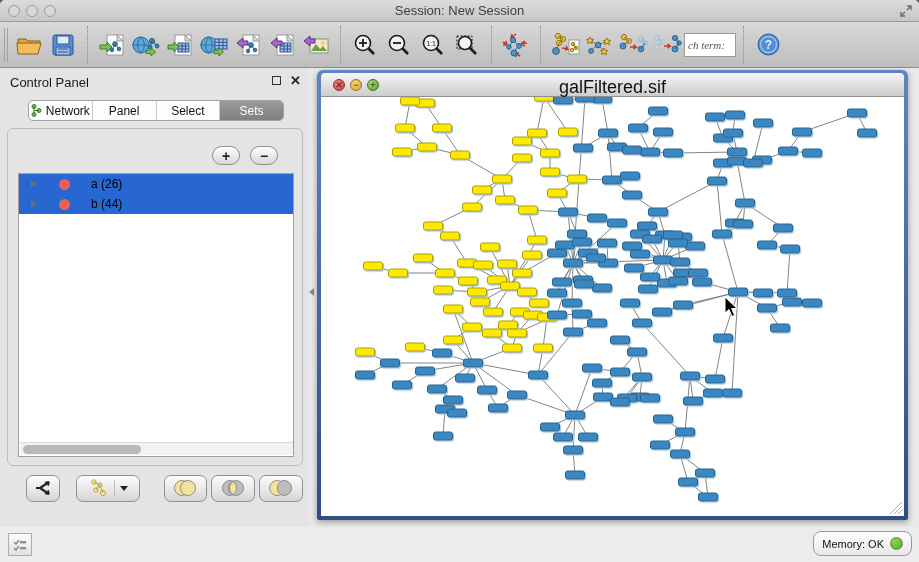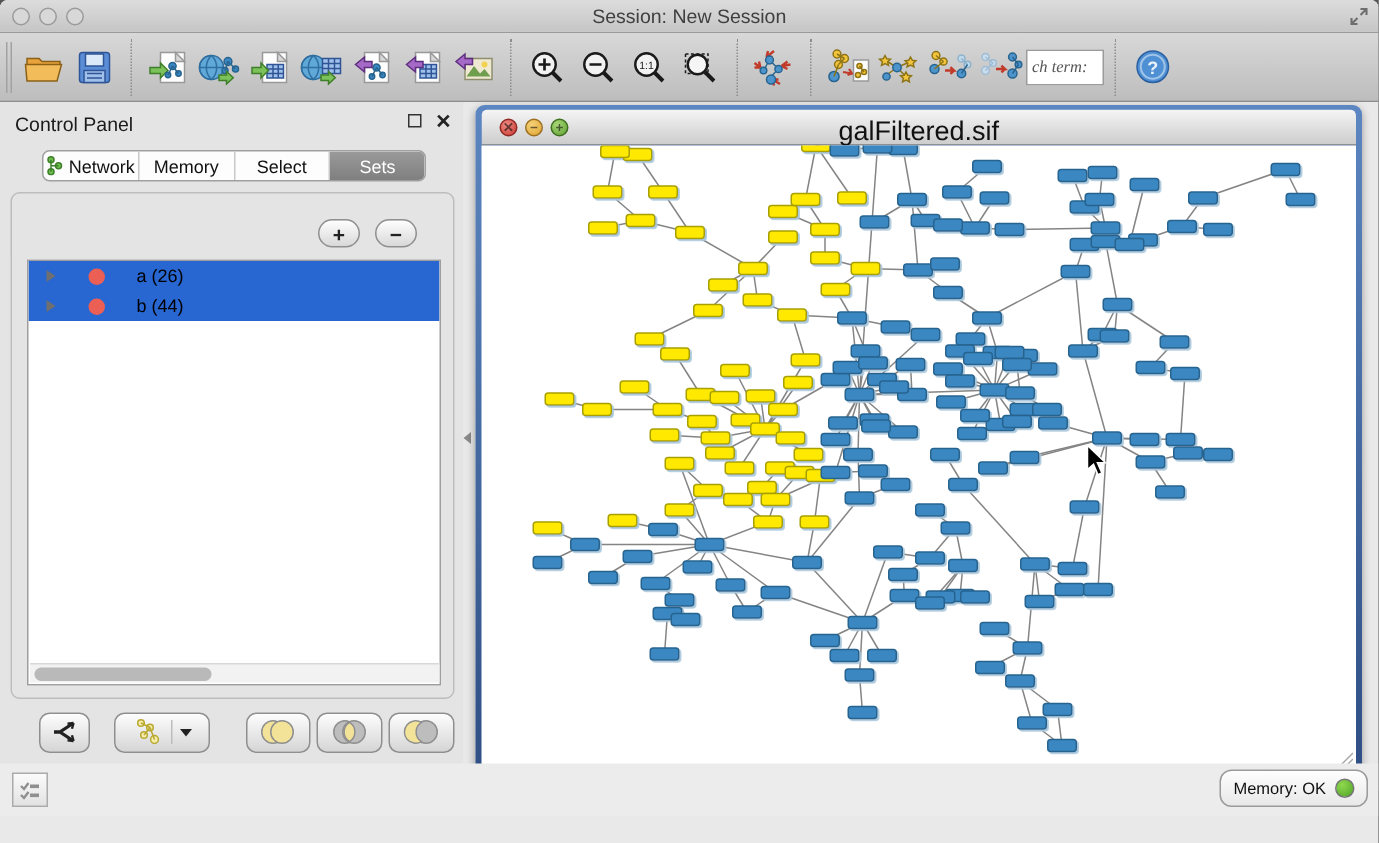--- a/index.html
+++ b/index.html
@@ -77,21 +77,21 @@
   .ftl{position:absolute;top:6px;width:12px;height:12px;border-radius:50%;
        font-size:9px;line-height:11px;text-align:center;color:rgba(0,0,0,.55);font-weight:bold;}
   #frame-title{position:absolute;left:0;right:0;top:4px;text-align:center;font-size:18px;color:#111;}
   #frame-canvas{position:absolute;left:4px;top:27px;right:4px;bottom:4px;background:#FFFFFF;}
   #resize-grip{position:absolute;right:2px;bottom:2px;width:15px;height:15px;}
 
   #graph-svg{position:absolute;left:0;top:0;pointer-events:none;}
   #cursor{position:absolute;left:724px;top:297px;width:14px;height:21px;z-index:50;}
 
   
-  #statusbar{position:absolute;left:0;top:509px;width:919px;height:35px;background:#ECECEC;}
+  #statusbar{position:absolute;left:0;top:527px;width:919px;height:35px;background:#ECECEC;}
   #task-btn{position:absolute;left:8px;top:6px;width:24px;height:23px;border:1px solid #ABABAB;
      background:linear-gradient(#FBFBFB,#E2E2E2);display:flex;align-items:center;justify-content:center;}
   #memory-btn{position:absolute;right:7px;top:4px;height:25px;padding:0 8px;border:1px solid #9A9A9A;
      border-radius:8px;background:linear-gradient(#FEFEFE,#E8E8E8);display:flex;align-items:center;gap:6px;
      font-size:11px;color:#111;}
   #memory-led{width:13px;height:13px;border-radius:50%;background:radial-gradient(circle at 35% 30%,#8FD84E,#4FA427);border:1px solid #777;}
 </style>
 </head>
 <body>
 
@@ -335,21 +335,21 @@
         <svg width="11" height="13" viewBox="0 0 11 13">
             <circle cx="3" cy="2.5" r="2" fill="#6FBF4E" stroke="#3E7F2A"></circle>
             <circle cx="8" cy="6.5" r="2" fill="#6FBF4E" stroke="#3E7F2A"></circle>
             <circle cx="3" cy="10.5" r="2" fill="#6FBF4E" stroke="#3E7F2A"></circle>
             <line x1="3" y1="2.5" x2="3" y2="10.5" stroke="#3E7F2A"></line>
             <line x1="3" y1="6.5" x2="8" y2="6.5" stroke="#3E7F2A"></line>
           </svg>
         <span>Network</span>
       </div>
       <div class="cp-tab">
-        <span>Memory</span>
+        <span>Panel</span>
       </div>
       <div class="cp-tab">
         <span>Select</span>
       </div>
       <div class="cp-tab active">
         <span>Sets</span>
       </div>
     </div>
 
     <div id="cp-box">

